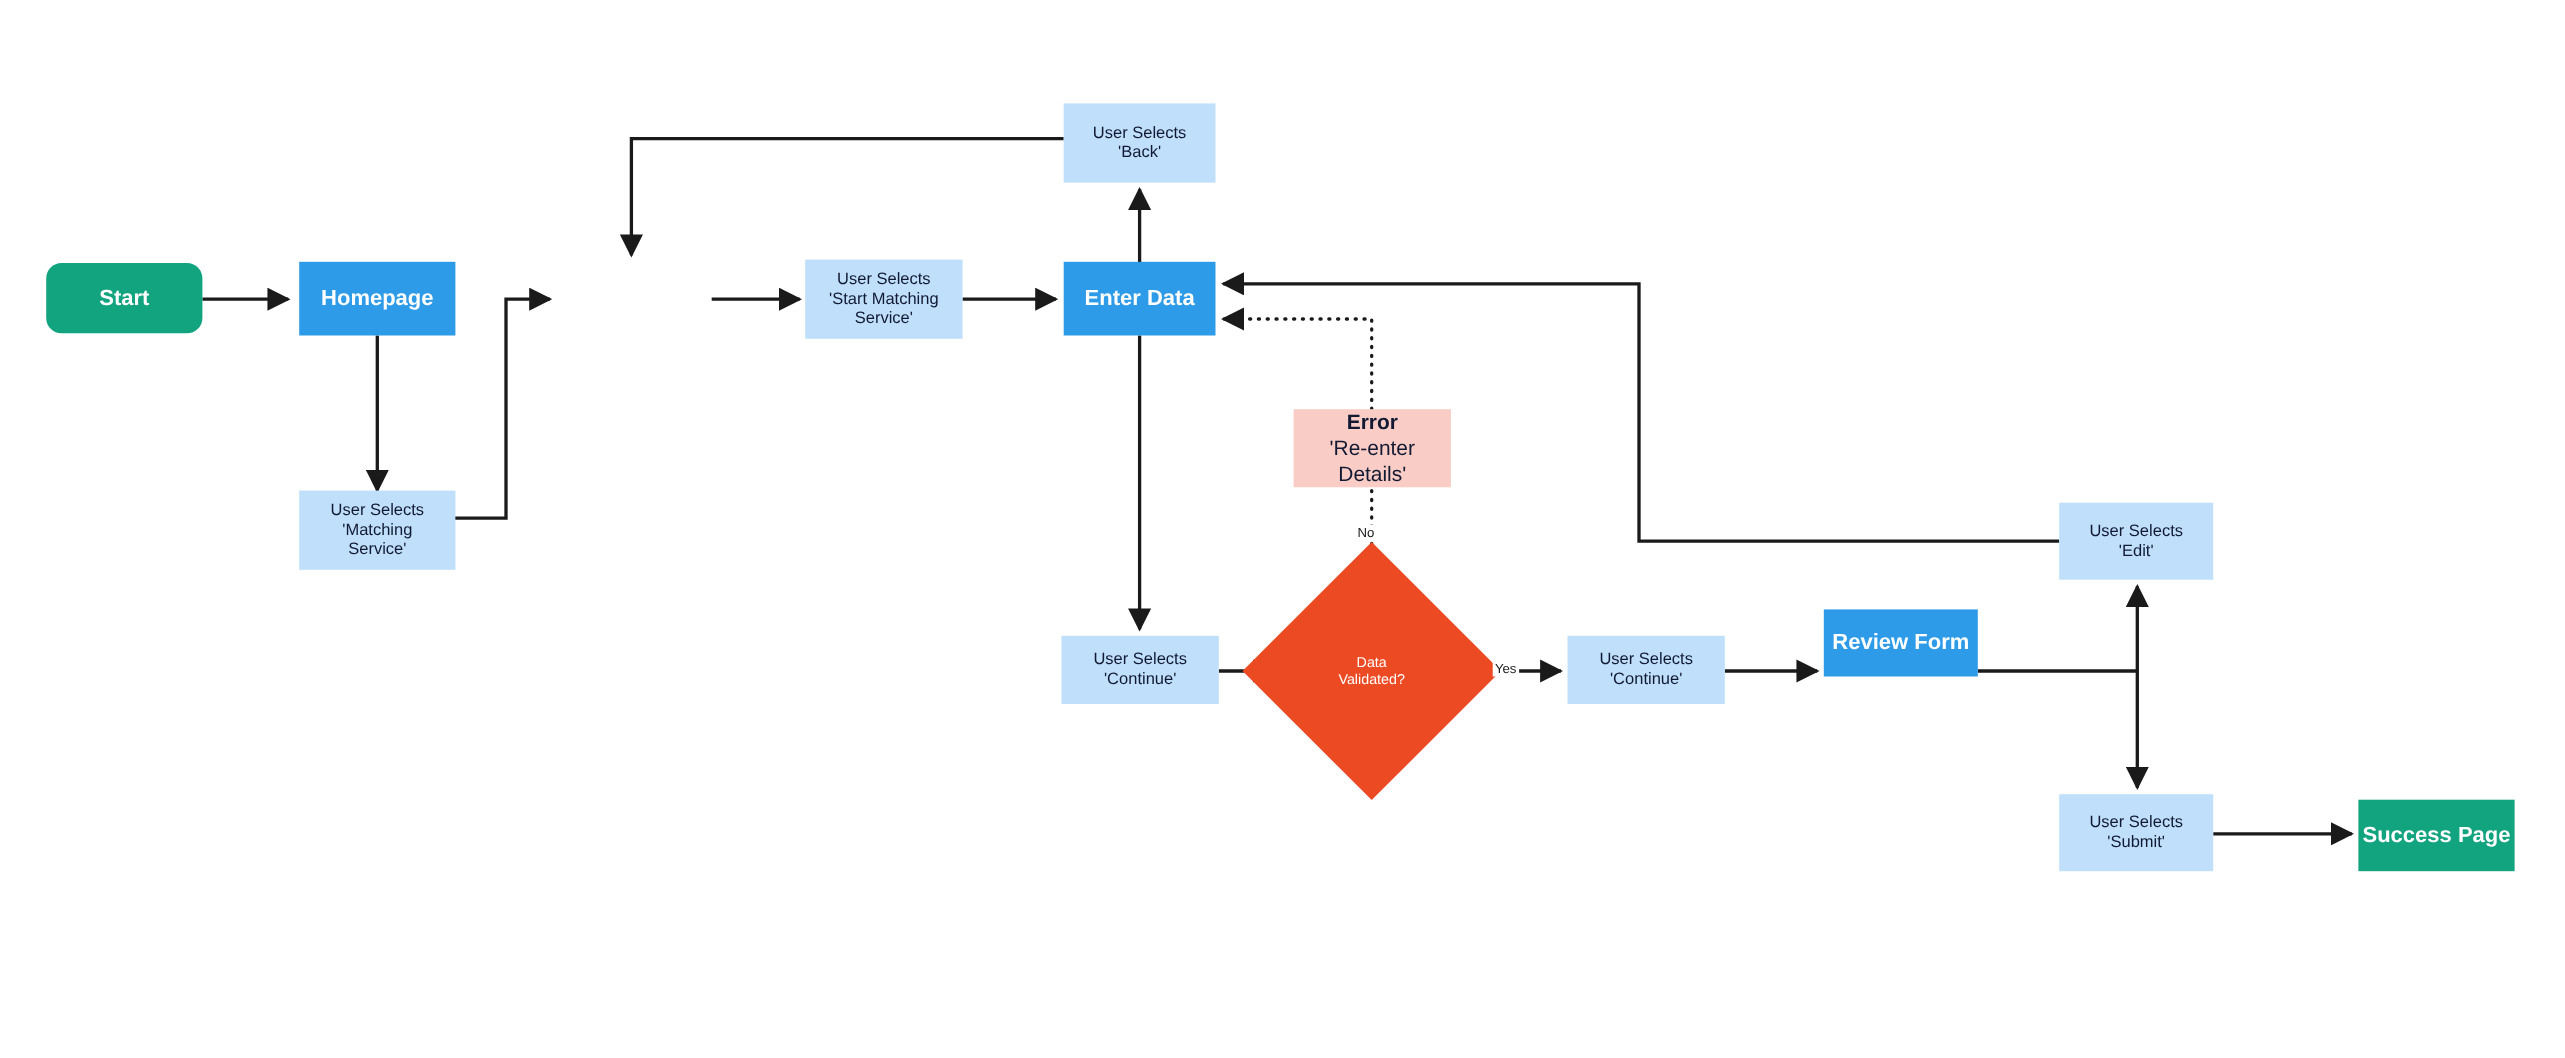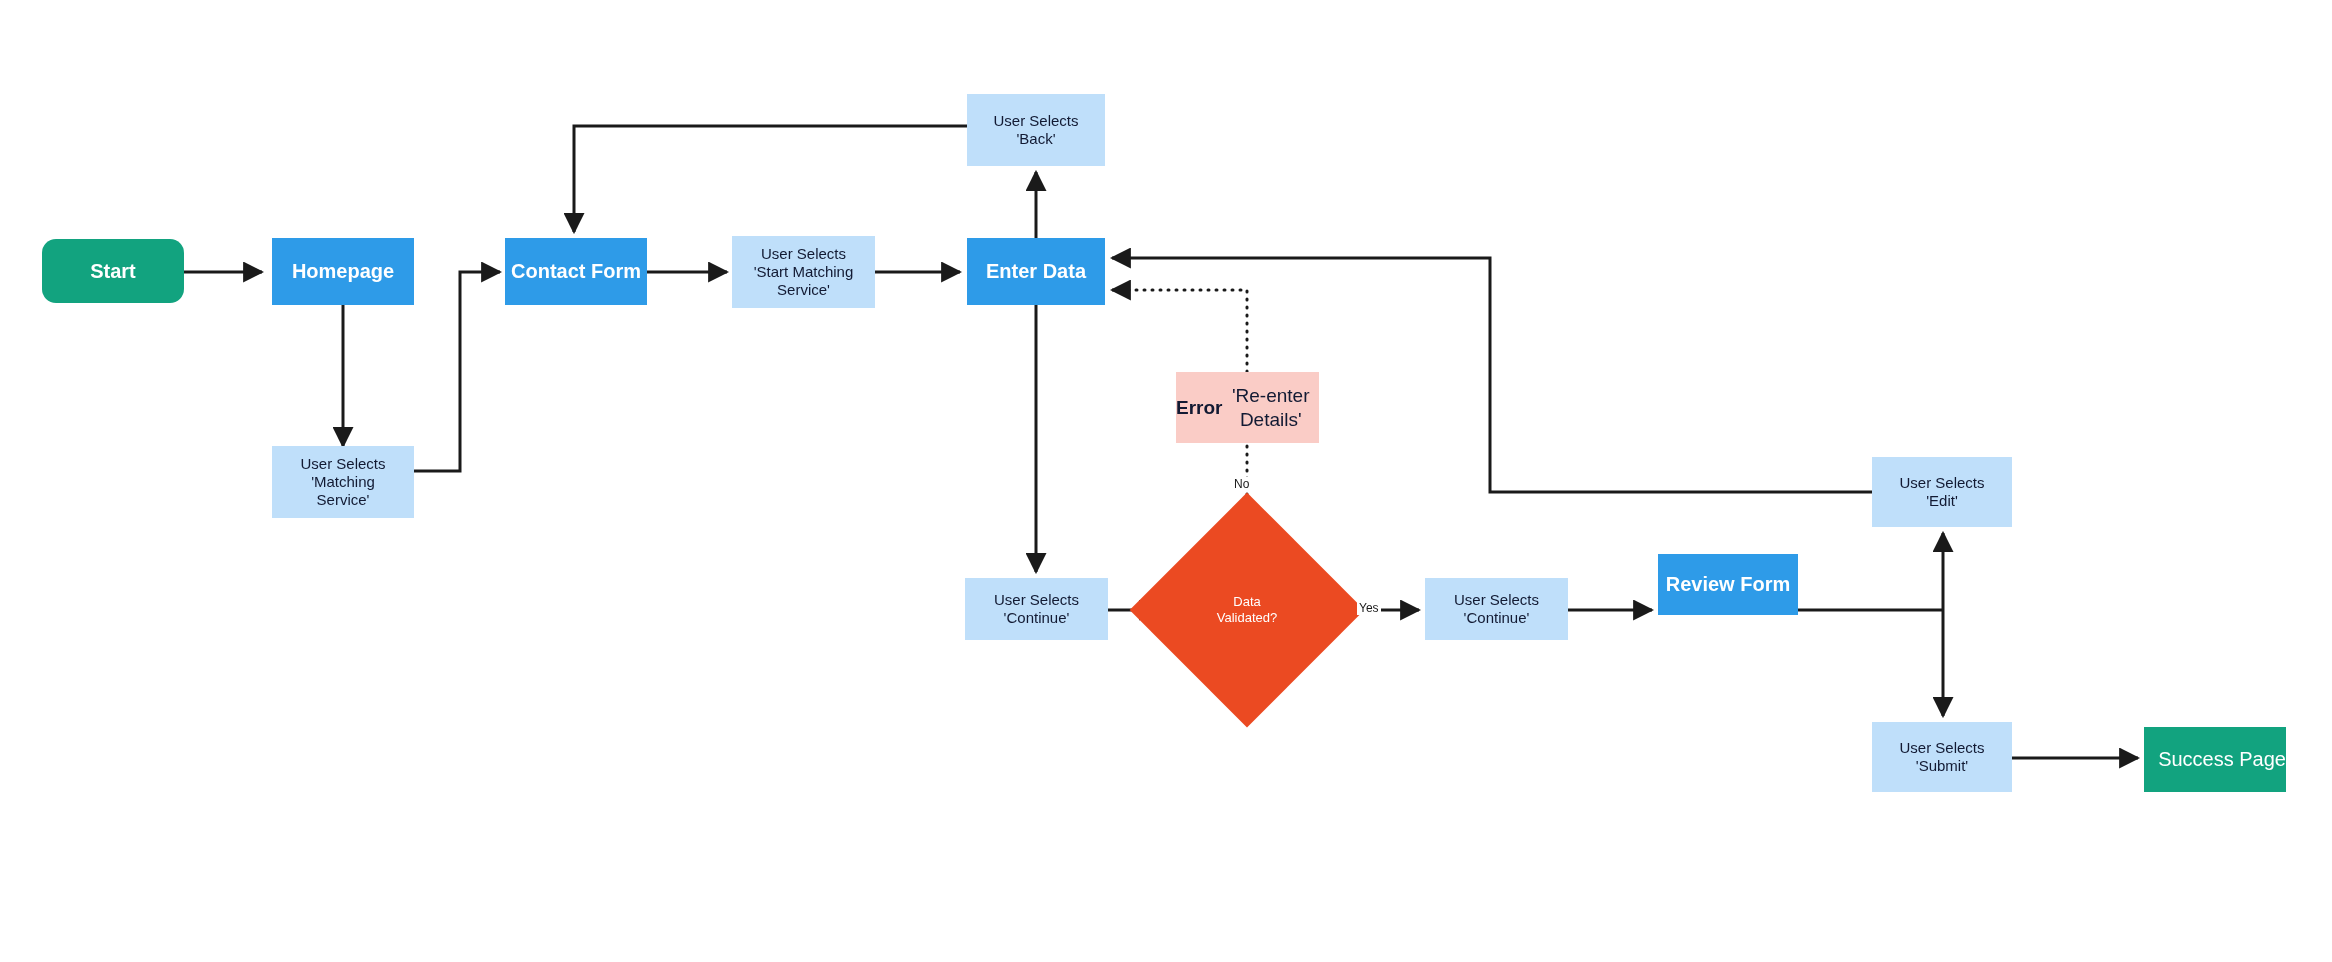--- a/index.html
+++ b/index.html
@@ -44,24 +44,23 @@
   .n-terminal {
     background: #12A37F;
     color: #ffffff;
     font-weight: bold;
     font-size: 20px;
     border-radius: 14px;
   }
   .n-terminal-sq {
     background: #12A37F;
     color: #ffffff;
-    font-weight: normal;
+    font-weight: bold;
     font-size: 20px;
     border-radius: 0;
-    text-align: right;
   }
   
   .n-process {
     background: #2E9BE8;
     color: #ffffff;
     font-weight: bold;
     font-size: 20px;
   }
   
   .n-action {
@@ -176,40 +175,37 @@
   <div class="node n-process" style="left:272px; top:238px; width:142px; height:67px;">
     <span class="label">Homepage</span>
   </div>
 
   <div class="node n-action" style="left:272px; top:446px; width:142px; height:72px;">
     <span class="label">User Selects
 'Matching
 Service'</span>
   </div>
 
-  <div class="node n-process" style="left:505px; top:238px; width:142px; height:67px;">
-    <span class="label">Contact Form</span>
-  </div>
 
   <div class="node n-action" style="left:732px; top:236px; width:143px; height:72px;">
     <span class="label">User Selects
 'Start Matching
 Service'</span>
   </div>
 
   <div class="node n-action" style="left:967px; top:94px; width:138px; height:72px;">
     <span class="label">User Selects
 'Back'</span>
   </div>
 
   <div class="node n-process" style="left:967px; top:238px; width:138px; height:67px;">
     <span class="label">Enter Data</span>
   </div>
 
-  <div class="node n-error" style="left:1176px; top:372px; width:143px; height:71px; flex-direction:row;justify-content:flex-end;">
+  <div class="node n-error" style="left:1176px; top:372px; width:143px; height:71px; flex-direction:column;justify-content:flex-end;">
     <span class="ttl">Error</span>
     <span class="sub">'Re-enter Details'</span>
   </div>
 
   <div class="node n-action" style="left:965px; top:578px; width:143px; height:62px;">
     <span class="label">User Selects
 'Continue'</span>
   </div>
 
   <div class="node n-decision" style="left:1164px; top:527px; width:166px; height:166px;">

